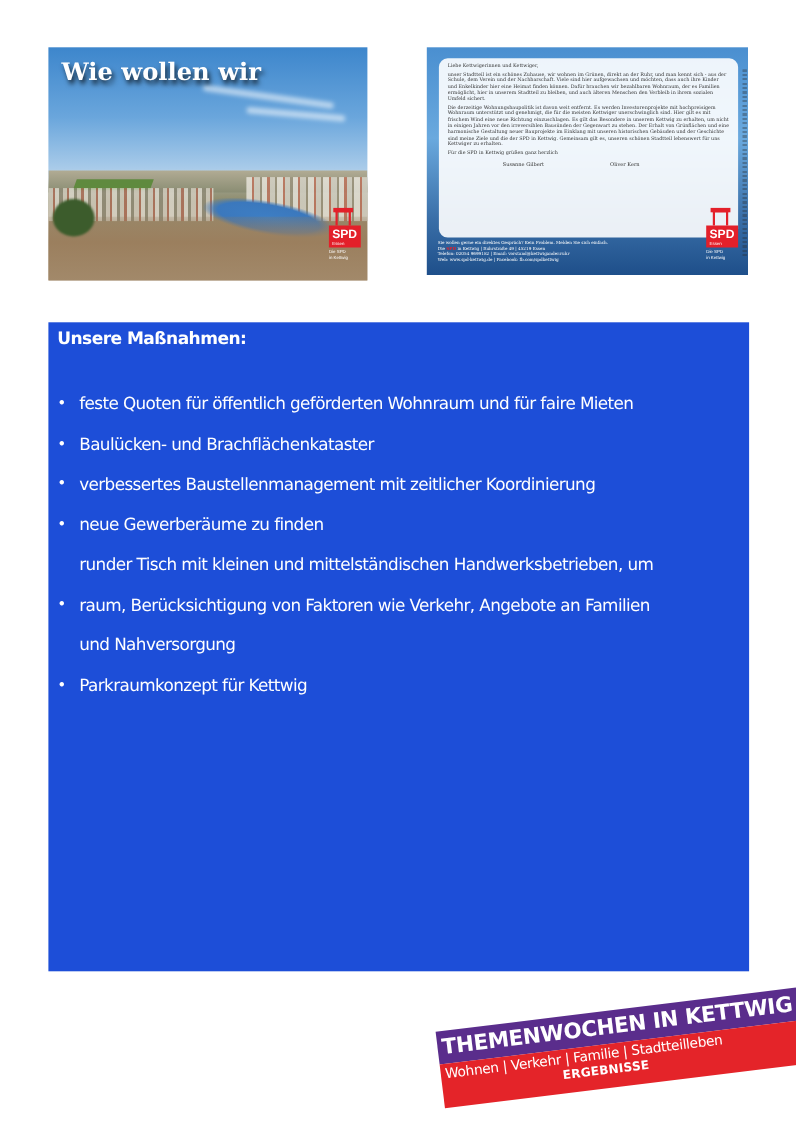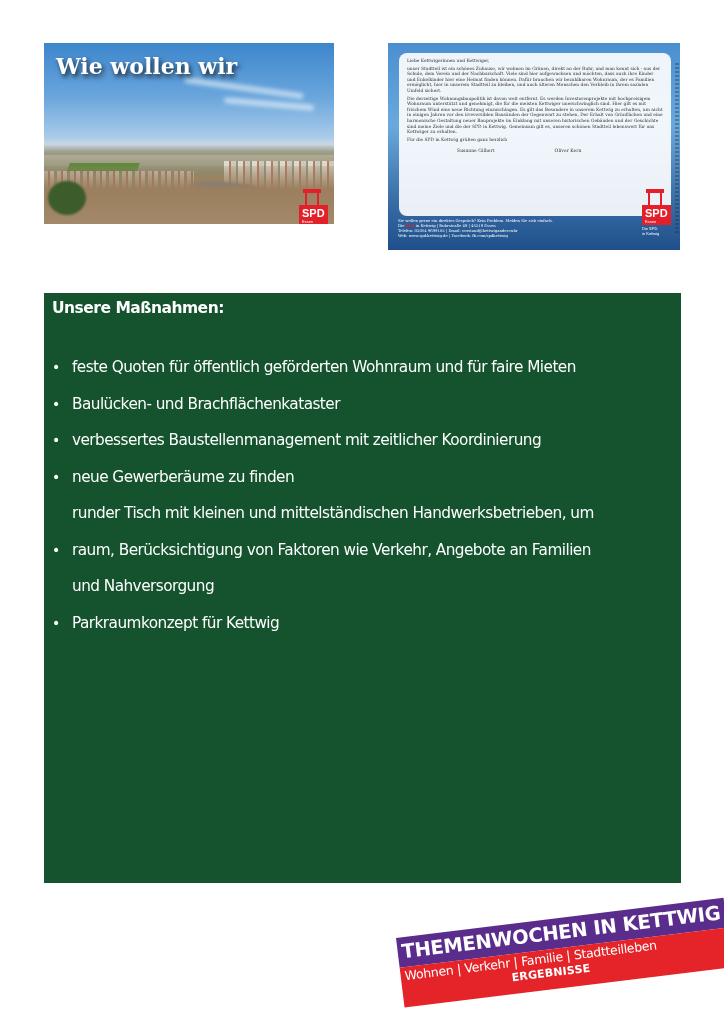--- a/index.html
+++ b/index.html
@@ -2,21 +2,21 @@
 <html><head>
 <meta charset="utf-8">
 <style>
   html, body { margin: 0; padding: 0; }
   body {
     width: 724px; height: 1024px; background: #ffffff; position: relative; overflow: hidden;
     font-family: "Liberation Sans", sans-serif;
   }
   
   .flyer-front {
-    position: absolute; left: 44px; top: 43px; width: 290px; height: 181px; overflow: hidden;
+    position: absolute; left: 44px; top: 43px; width: 290px; height: 212px; overflow: hidden;
     background: linear-gradient(180deg, #3d86cc 0%, #6aa6dc 30%, #a9cbe9 52%, #c9d7e2 56%, #9da08c 60%, #8e8b6b 66%, #9c8a6b 75%, #a28a6c 100%);
   }
   .flyer-front .cloud {
     position: absolute; height: 6px; background: rgba(255,255,255,0.55); border-radius: 4px; filter: blur(2px);
   }
   .flyer-front .hills {
     position: absolute; left: 0; right: 0; top: 112px; height: 20px;
     background: linear-gradient(180deg, #b1ab94 0%, #8a8d73 100%);
   }
   .flyer-front .field {
@@ -86,21 +86,21 @@
     font-size: 3.8px; line-height: 5px;
   }
   .flyer-back .contact .hl { color: #e3202a; font-weight: bold; }
   .flyer-back .side-text {
     position: absolute; right: 1px; top: 20px; width: 4px; height: 170px;
     background: repeating-linear-gradient(180deg, rgba(40,40,40,0.35) 0 2px, transparent 2px 4px);
   }
 
   
   .measures {
-    position: absolute; left: 44px; top: 293px; width: 637px; height: 590px; background: #14532d;
+    position: absolute; left: 44px; top: 293px; width: 637px; height: 590px; background: #1d4ed8;
     color: #ffffff; font-family: "DejaVu Sans", sans-serif; box-sizing: border-box;
   }
   .measures .title {
     position: absolute; left: 8px; top: 6px; font-weight: bold; font-size: 15.5px; letter-spacing: -0.5px;
   }
   .measures ul { list-style: none; margin: 0; padding: 0; position: absolute; left: 8px; top: 56px; width: 620px; }
   .measures li {
     position: relative; padding-left: 20px; font-size: 15.3px; line-height: 36.5px; letter-spacing: -0.55px;
   }
   .measures li .bullet { position: absolute; left: 0; top: 0; font-size: 14px; }

